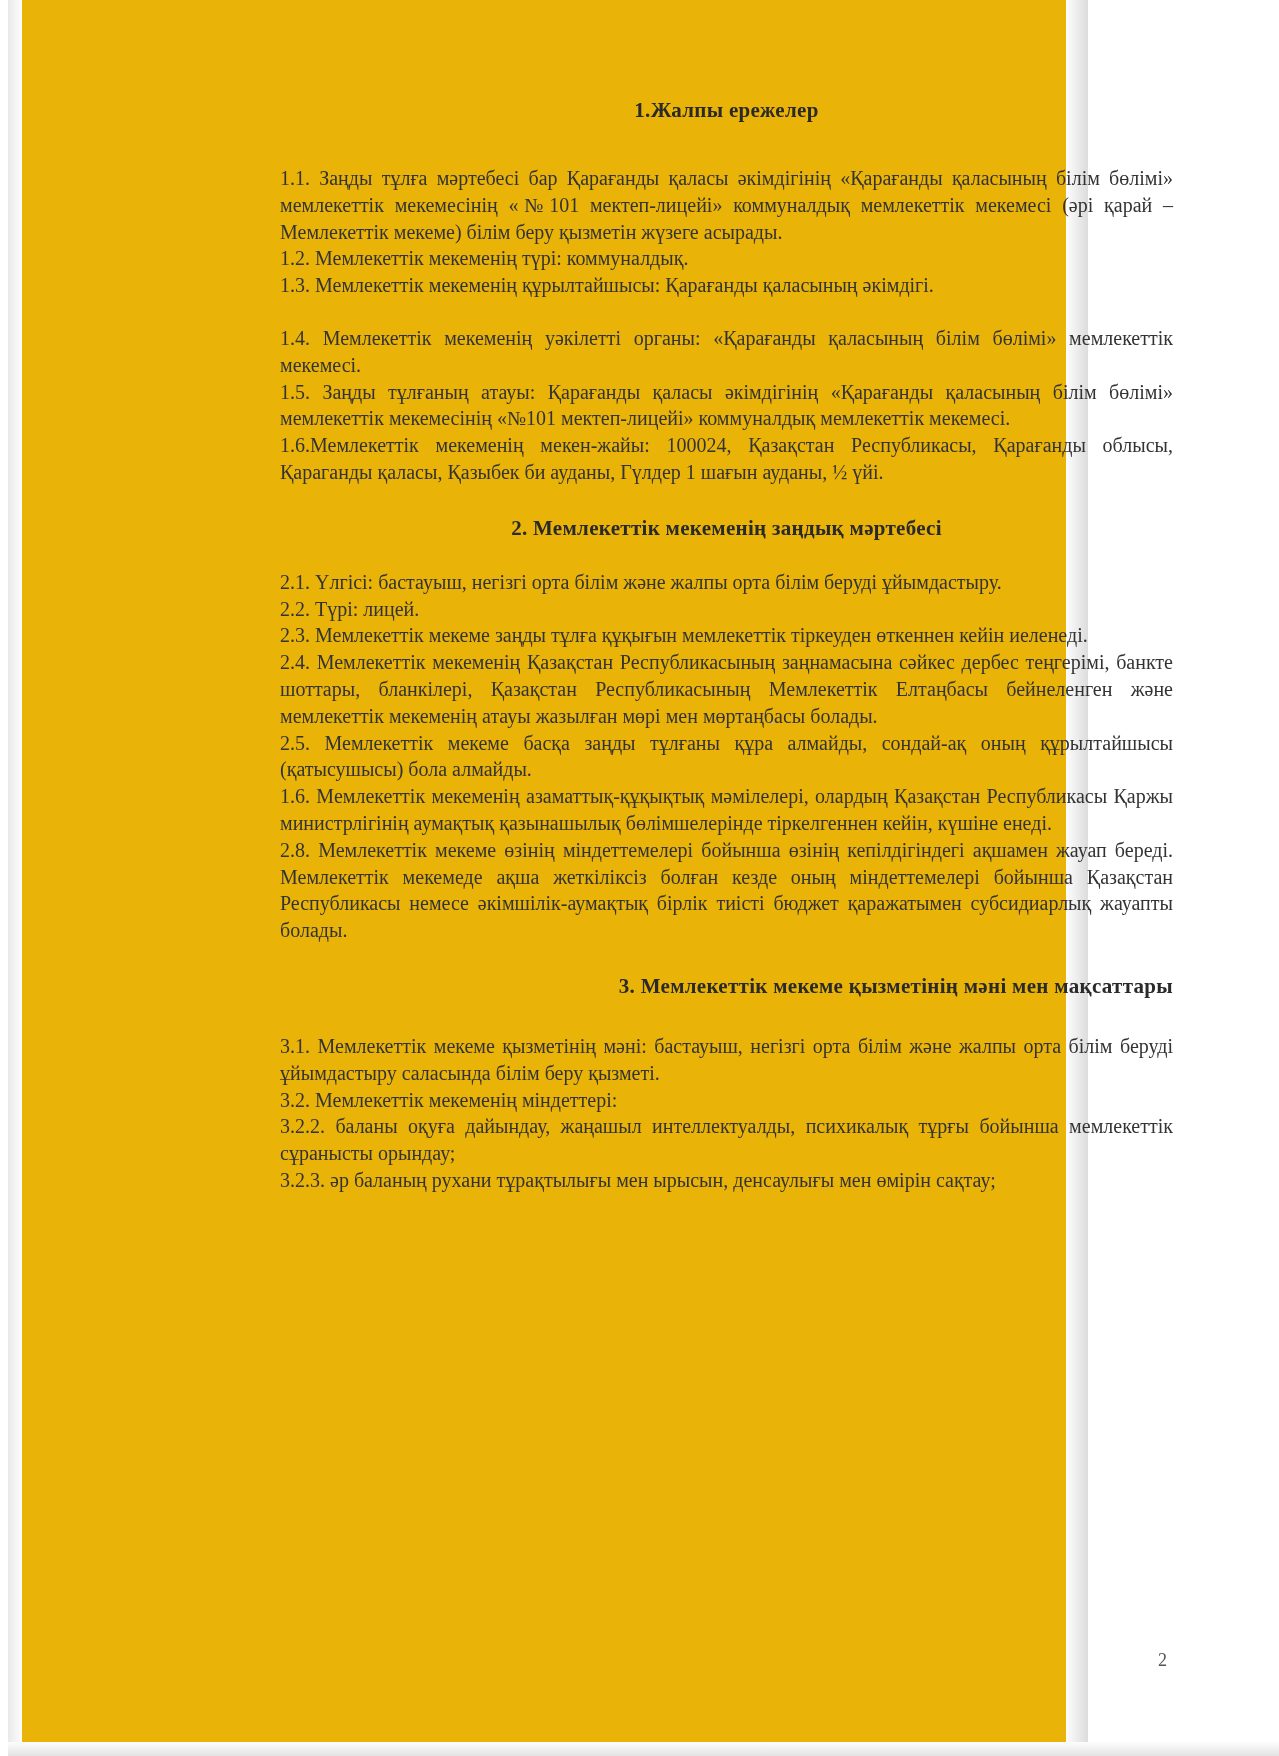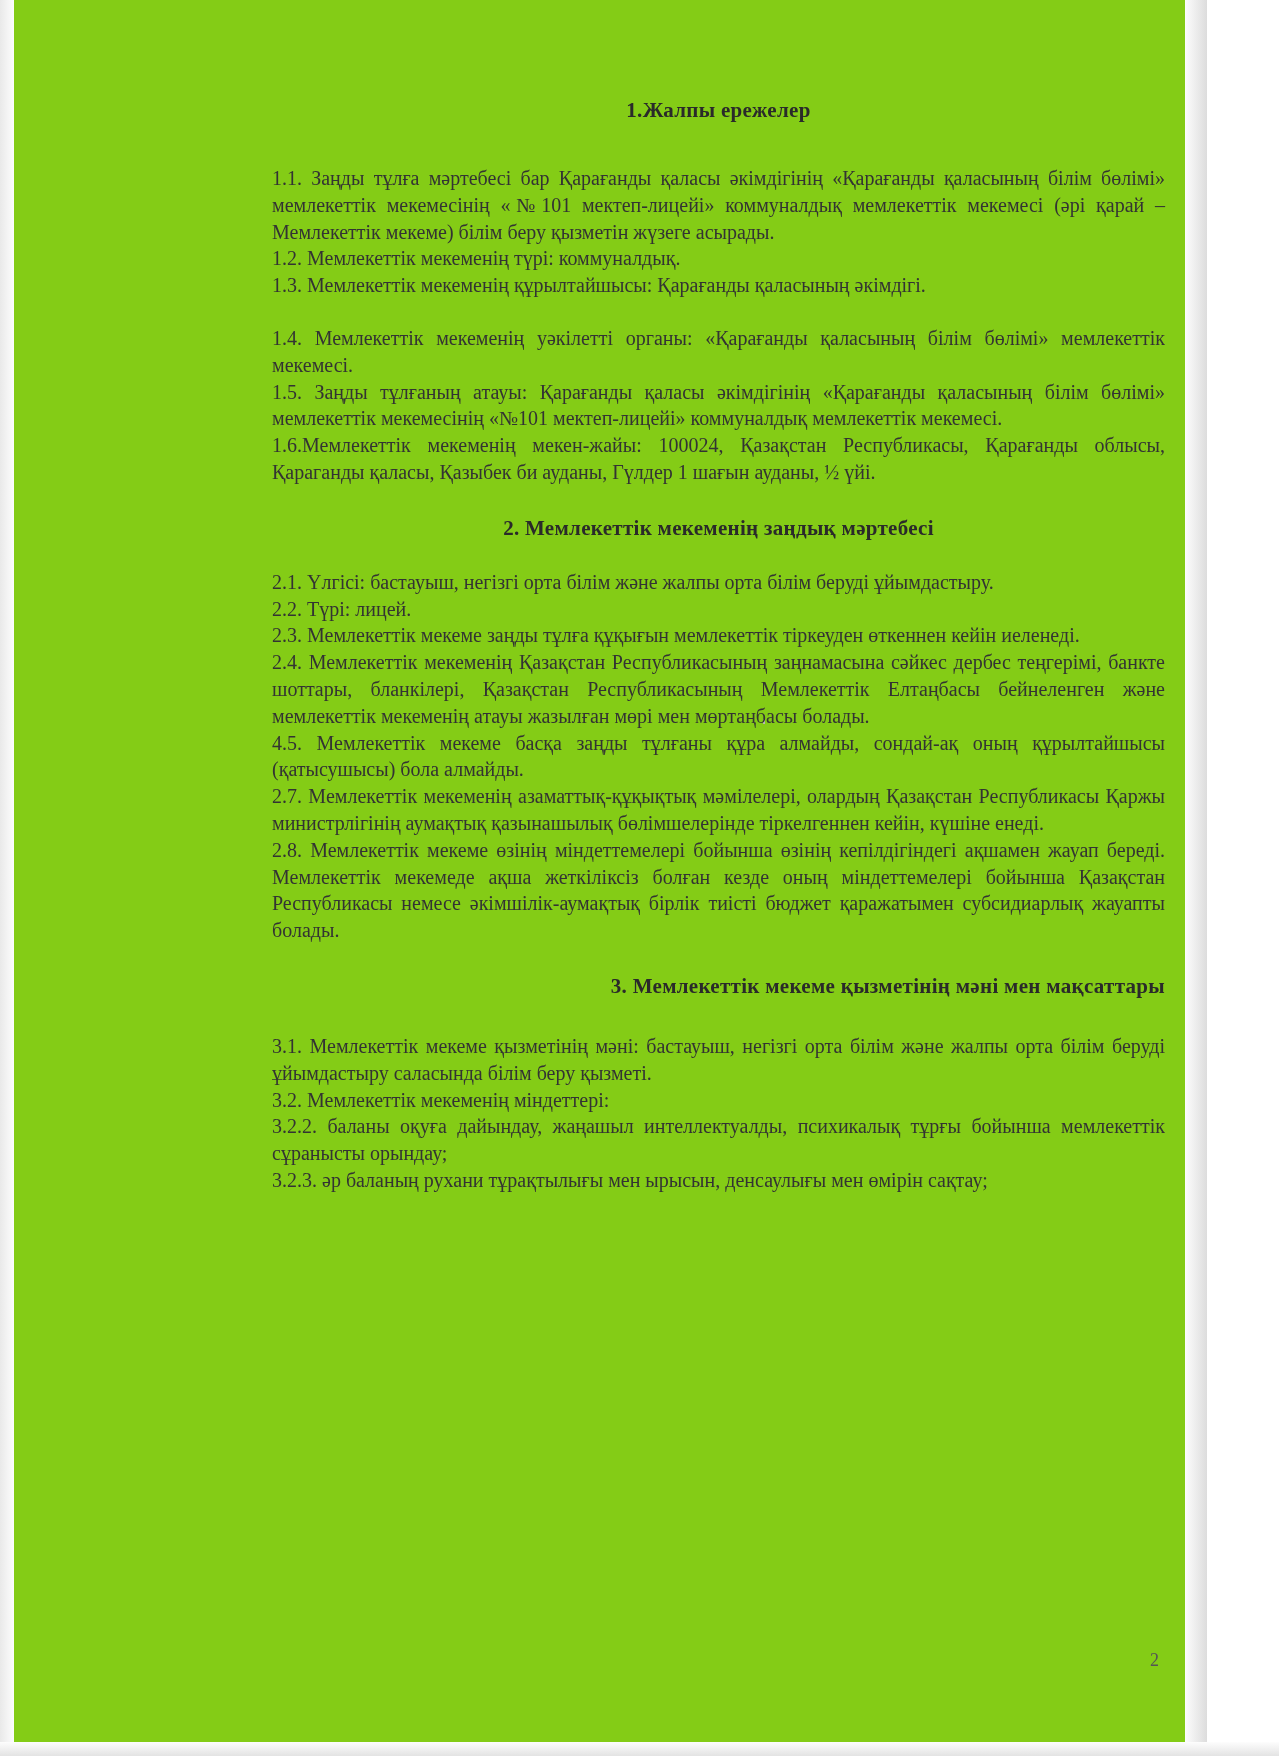--- a/index.html
+++ b/index.html
@@ -10,24 +10,24 @@
     body {
       width: 1279px;
       height: 1756px;
       position: relative;
       overflow: hidden;
       font-family: "Liberation Serif", "DejaVu Serif", serif;
       color: #2e2e2e;
     }
     .page {
       position: absolute;
-      left: 0; top: 0;
-      width: 1207px;
+      left: 8px; top: 0;
+      width: 1080px;
       height: 1756px;
-      background: #84cc16;
+      background: #eab308;
     }
     .scan-edge-left {
       position: absolute;
       left: 0; top: 0;
       width: 14px; height: 1756px;
       background: linear-gradient(to right, #e9e9e9, #fdfdfd);
     }
     .scan-edge-right {
       position: absolute;
       right: 0; top: 0;
@@ -104,22 +104,22 @@
       <p class="para">1.5. Заңды тұлғаның атауы: Қарағанды қаласы әкімдігінің «Қарағанды қаласының білім бөлімі» мемлекеттік мекемесінің «№101 мектеп-лицейі» коммуналдық мемлекеттік мекемесі.</p>
       <p class="para">1.6.Мемлекеттік мекеменің мекен-жайы: 100024, Қазақстан Республикасы, Қарағанды облысы, Қараганды қаласы, Қазыбек би ауданы, Гүлдер 1 шағын ауданы, ½ үйі.</p>
     </section>
 
     <section>
       <h2 id="sec2-title" class="section-title">2. Мемлекеттік мекеменің заңдық мәртебесі</h2>
       <p class="para">2.1. Үлгісі: бастауыш, негізгі орта білім және жалпы орта білім беруді ұйымдастыру.</p>
       <p class="para">2.2. Түрі: лицей.</p>
       <p class="para">2.3. Мемлекеттік мекеме заңды тұлға құқығын мемлекеттік тіркеуден өткеннен кейін иеленеді.</p>
       <p class="para">2.4. Мемлекеттік мекеменің Қазақстан Республикасының заңнамасына сәйкес дербес теңгерімі, банкте шоттары, бланкілері, Қазақстан Республикасының Мемлекеттік Елтаңбасы бейнеленген және мемлекеттік мекеменің атауы жазылған мөрі мен мөртаңбасы болады.</p>
-      <p class="para">4.5. Мемлекеттік мекеме басқа заңды тұлғаны құра алмайды, сондай-ақ оның құрылтайшысы (қатысушысы) бола алмайды.</p>
-      <p class="para">2.7. Мемлекеттік мекеменің азаматтық-құқықтық мәмілелері, олардың Қазақстан Республикасы Қаржы министрлігінің аумақтық қазынашылық бөлімшелерінде тіркелгеннен кейін, күшіне енеді.</p>
+      <p class="para">2.5. Мемлекеттік мекеме басқа заңды тұлғаны құра алмайды, сондай-ақ оның құрылтайшысы (қатысушысы) бола алмайды.</p>
+      <p class="para">1.6. Мемлекеттік мекеменің азаматтық-құқықтық мәмілелері, олардың Қазақстан Республикасы Қаржы министрлігінің аумақтық қазынашылық бөлімшелерінде тіркелгеннен кейін, күшіне енеді.</p>
       <p class="para">2.8. Мемлекеттік мекеме өзінің міндеттемелері бойынша өзінің кепілдігіндегі ақшамен жауап береді. Мемлекеттік мекемеде ақша жеткіліксіз болған кезде оның міндеттемелері бойынша Қазақстан Республикасы немесе әкімшілік-аумақтық бірлік тиісті бюджет қаражатымен субсидиарлық жауапты болады.</p>
     </section>
 
     <section>
       <h2 id="sec3-title" class="section-title">3. Мемлекеттік мекеме қызметінің мәні мен мақсаттары</h2>
       <p class="para">3.1. Мемлекеттік мекеме қызметінің мәні: бастауыш, негізгі орта білім және жалпы орта білім беруді ұйымдастыру саласында білім беру қызметі.</p>
       <p class="para">3.2. Мемлекеттік мекеменің міндеттері:</p>
       <p class="para">3.2.2. баланы оқуға дайындау, жаңашыл интеллектуалды, психикалық тұрғы бойынша мемлекеттік сұранысты орындау;</p>
       <p class="para">3.2.3. әр баланың рухани тұрақтылығы мен ырысын, денсаулығы мен өмірін сақтау;</p>
     </section>

